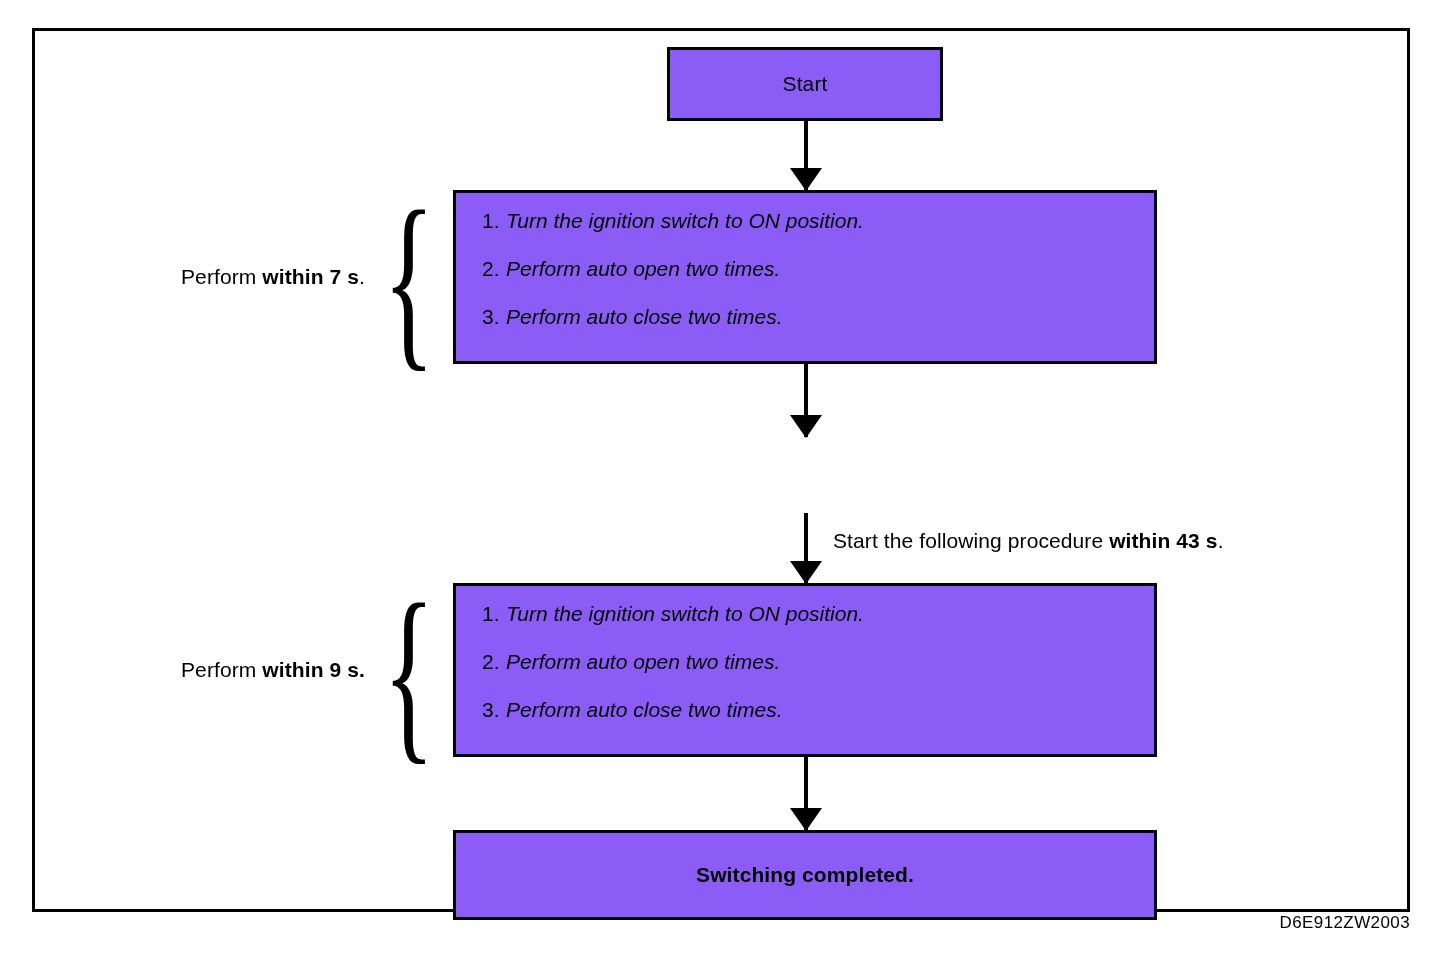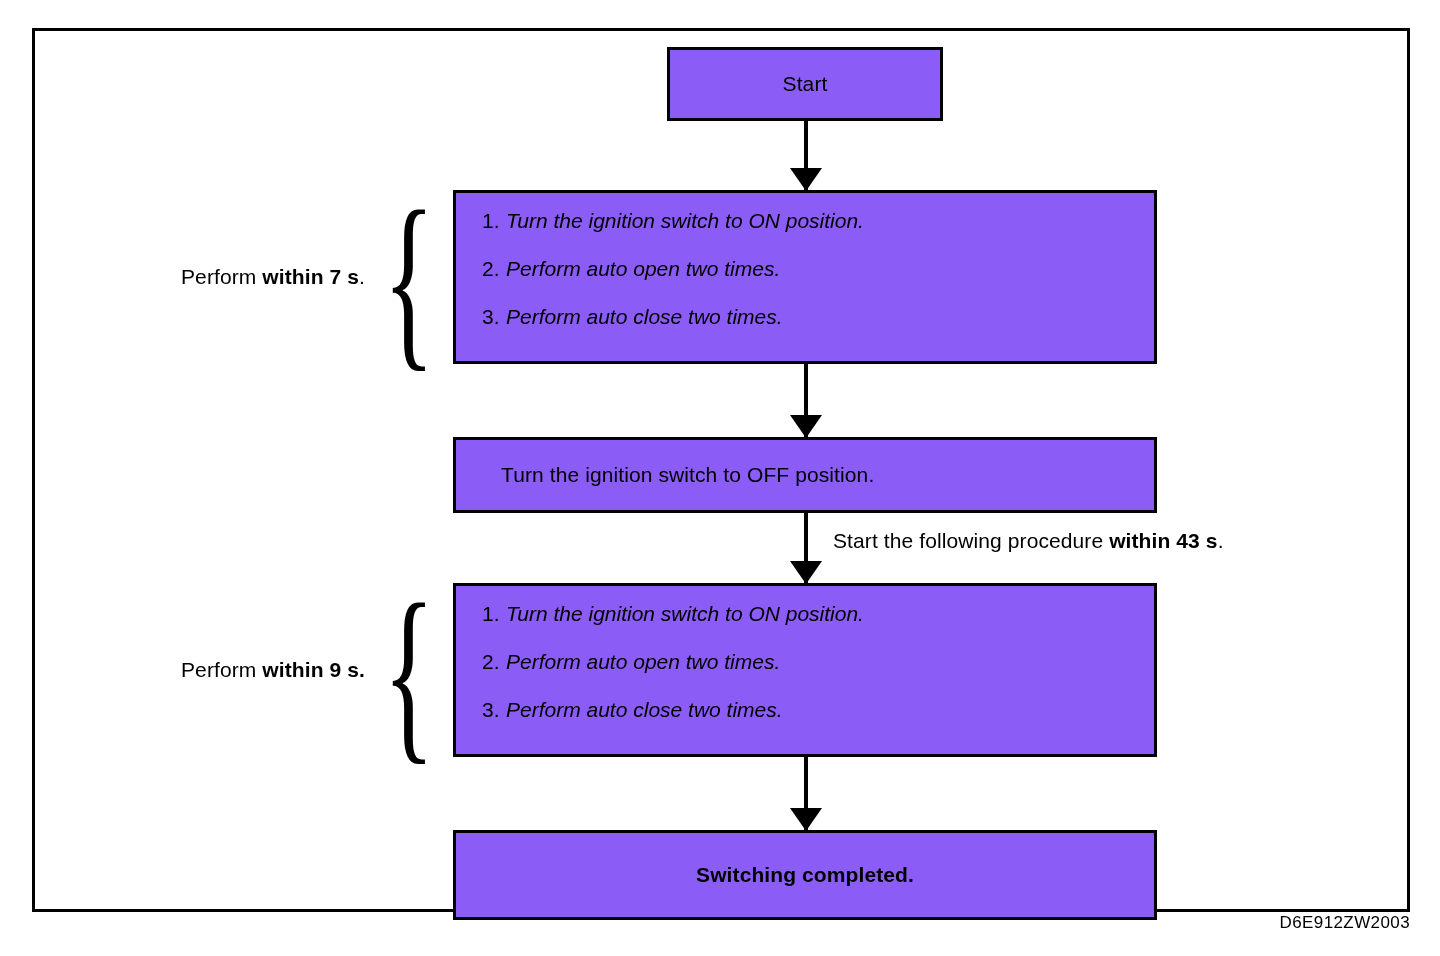--- a/index.html
+++ b/index.html
@@ -226,23 +226,20 @@
 
     <div class="brace-note brace-note-1" style="left:146px; top:159px;">
       <span class="brace-text"><span>Perform </span><b>within 7 s</b><span>.</span></span>
       <span class="brace-glyph">{</span>
     </div>
 
     <div class="arrow arrow-2" style="left:769px; top:333px;">
       <div class="arrow-head"></div>
     </div>
 
-    <div class="node node-off" style="left:418px; top:406px;">
-      <span class="node-label-left">Turn the ignition switch to OFF position.</span>
-    </div>
 
     <div class="arrow arrow-3" style="left:769px; top:482px;">
       <div class="arrow-head"></div>
     </div>
 
     <div class="note-inline" style="left:798px; top:498px;text-align:right;"><span>Start the following procedure </span><b>within 43 s</b><span>.</span></div>
 
     <div class="node node-proc-2" style="left:418px; top:552px;">
       <div class="steps">
         <div class="step">

